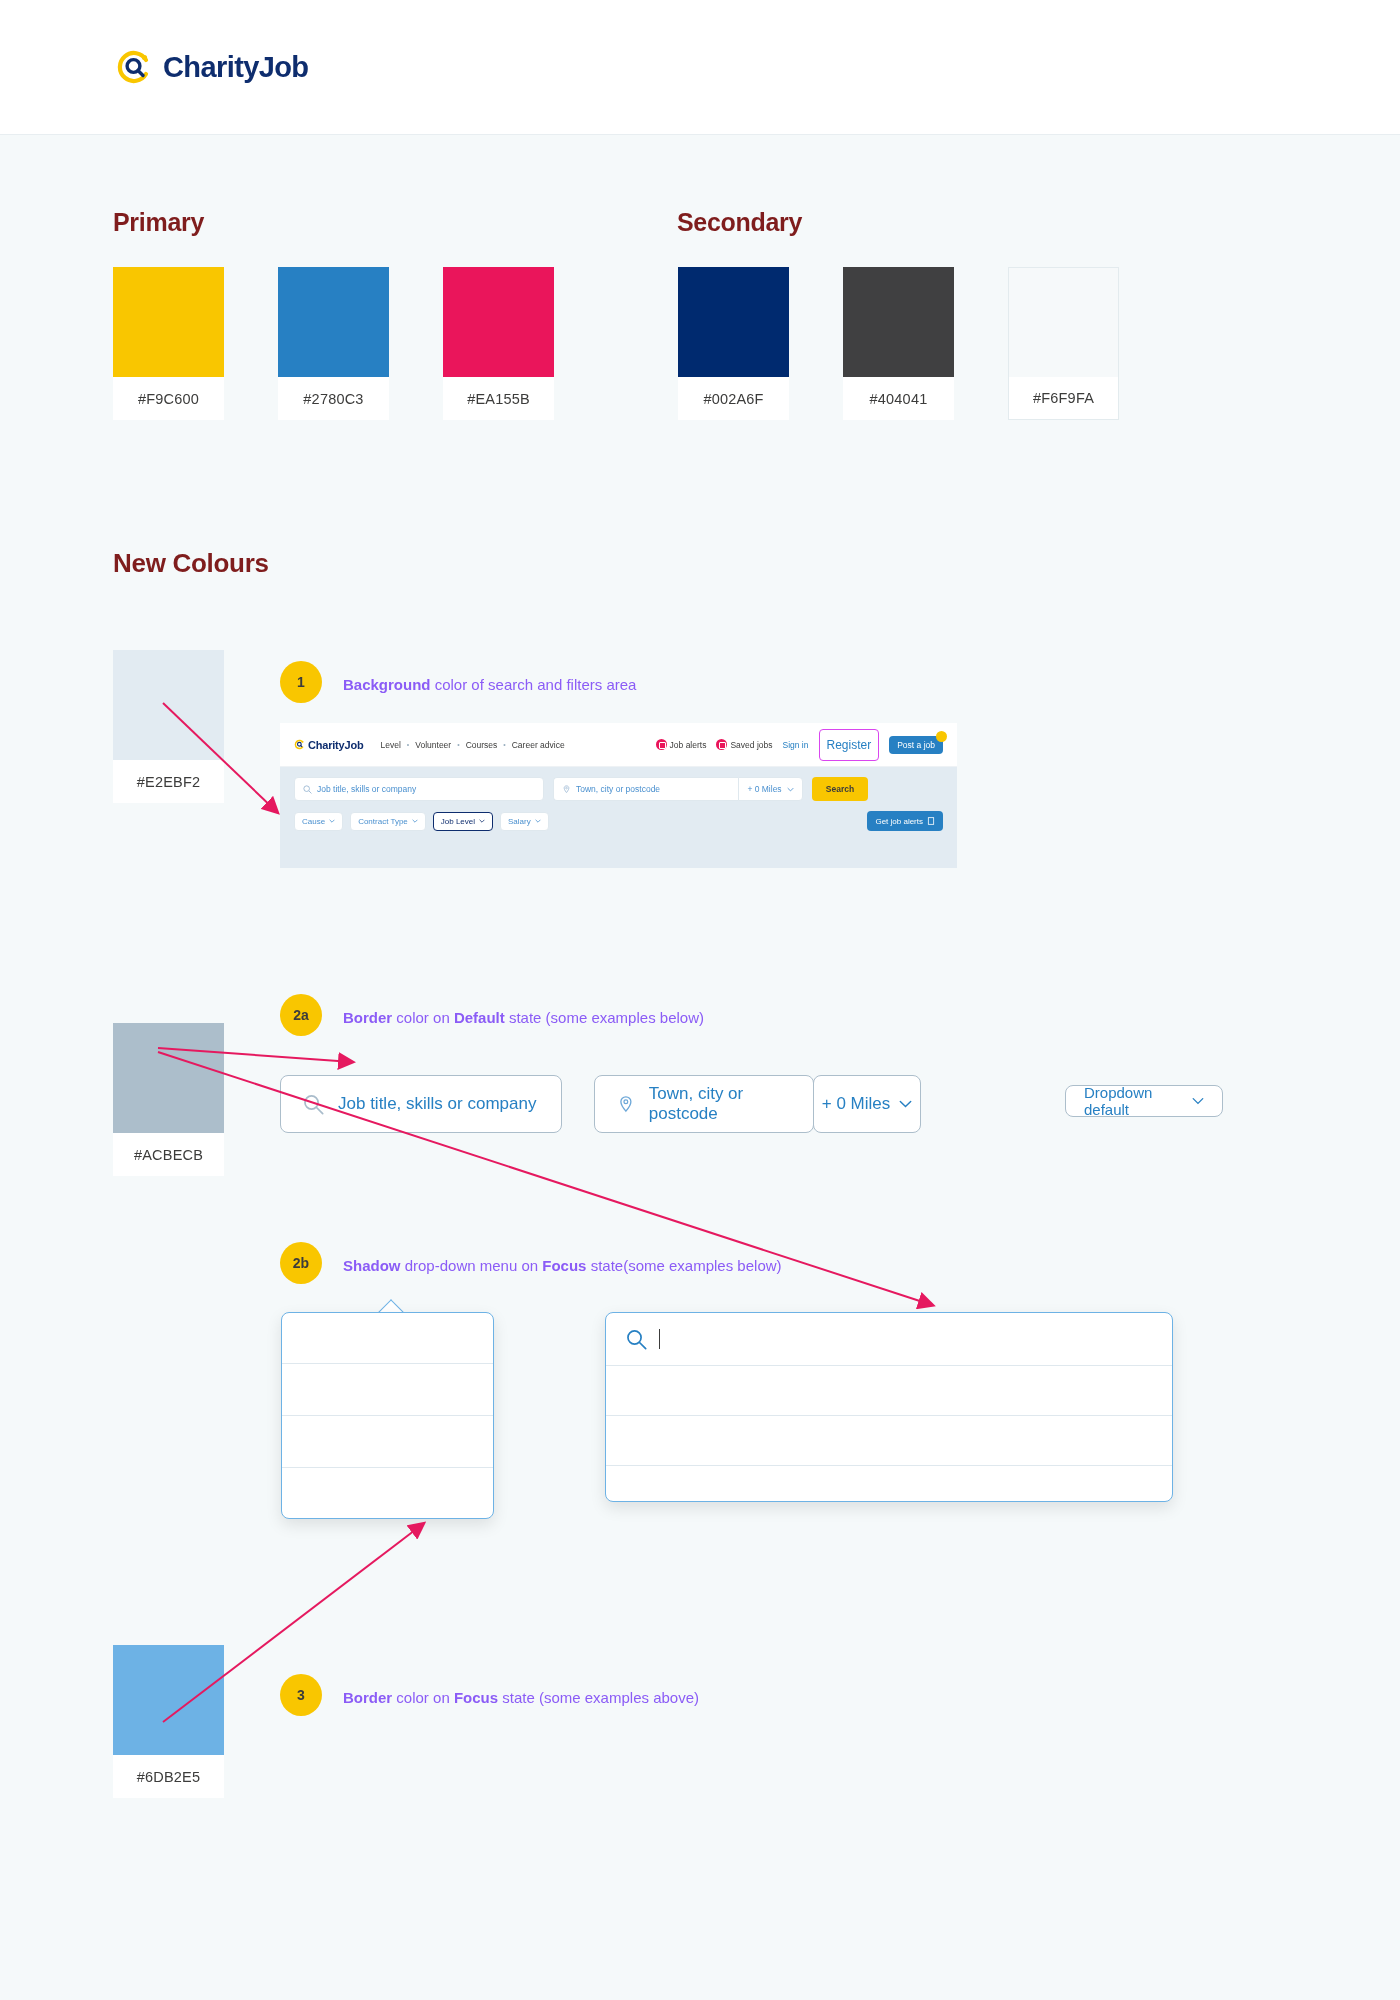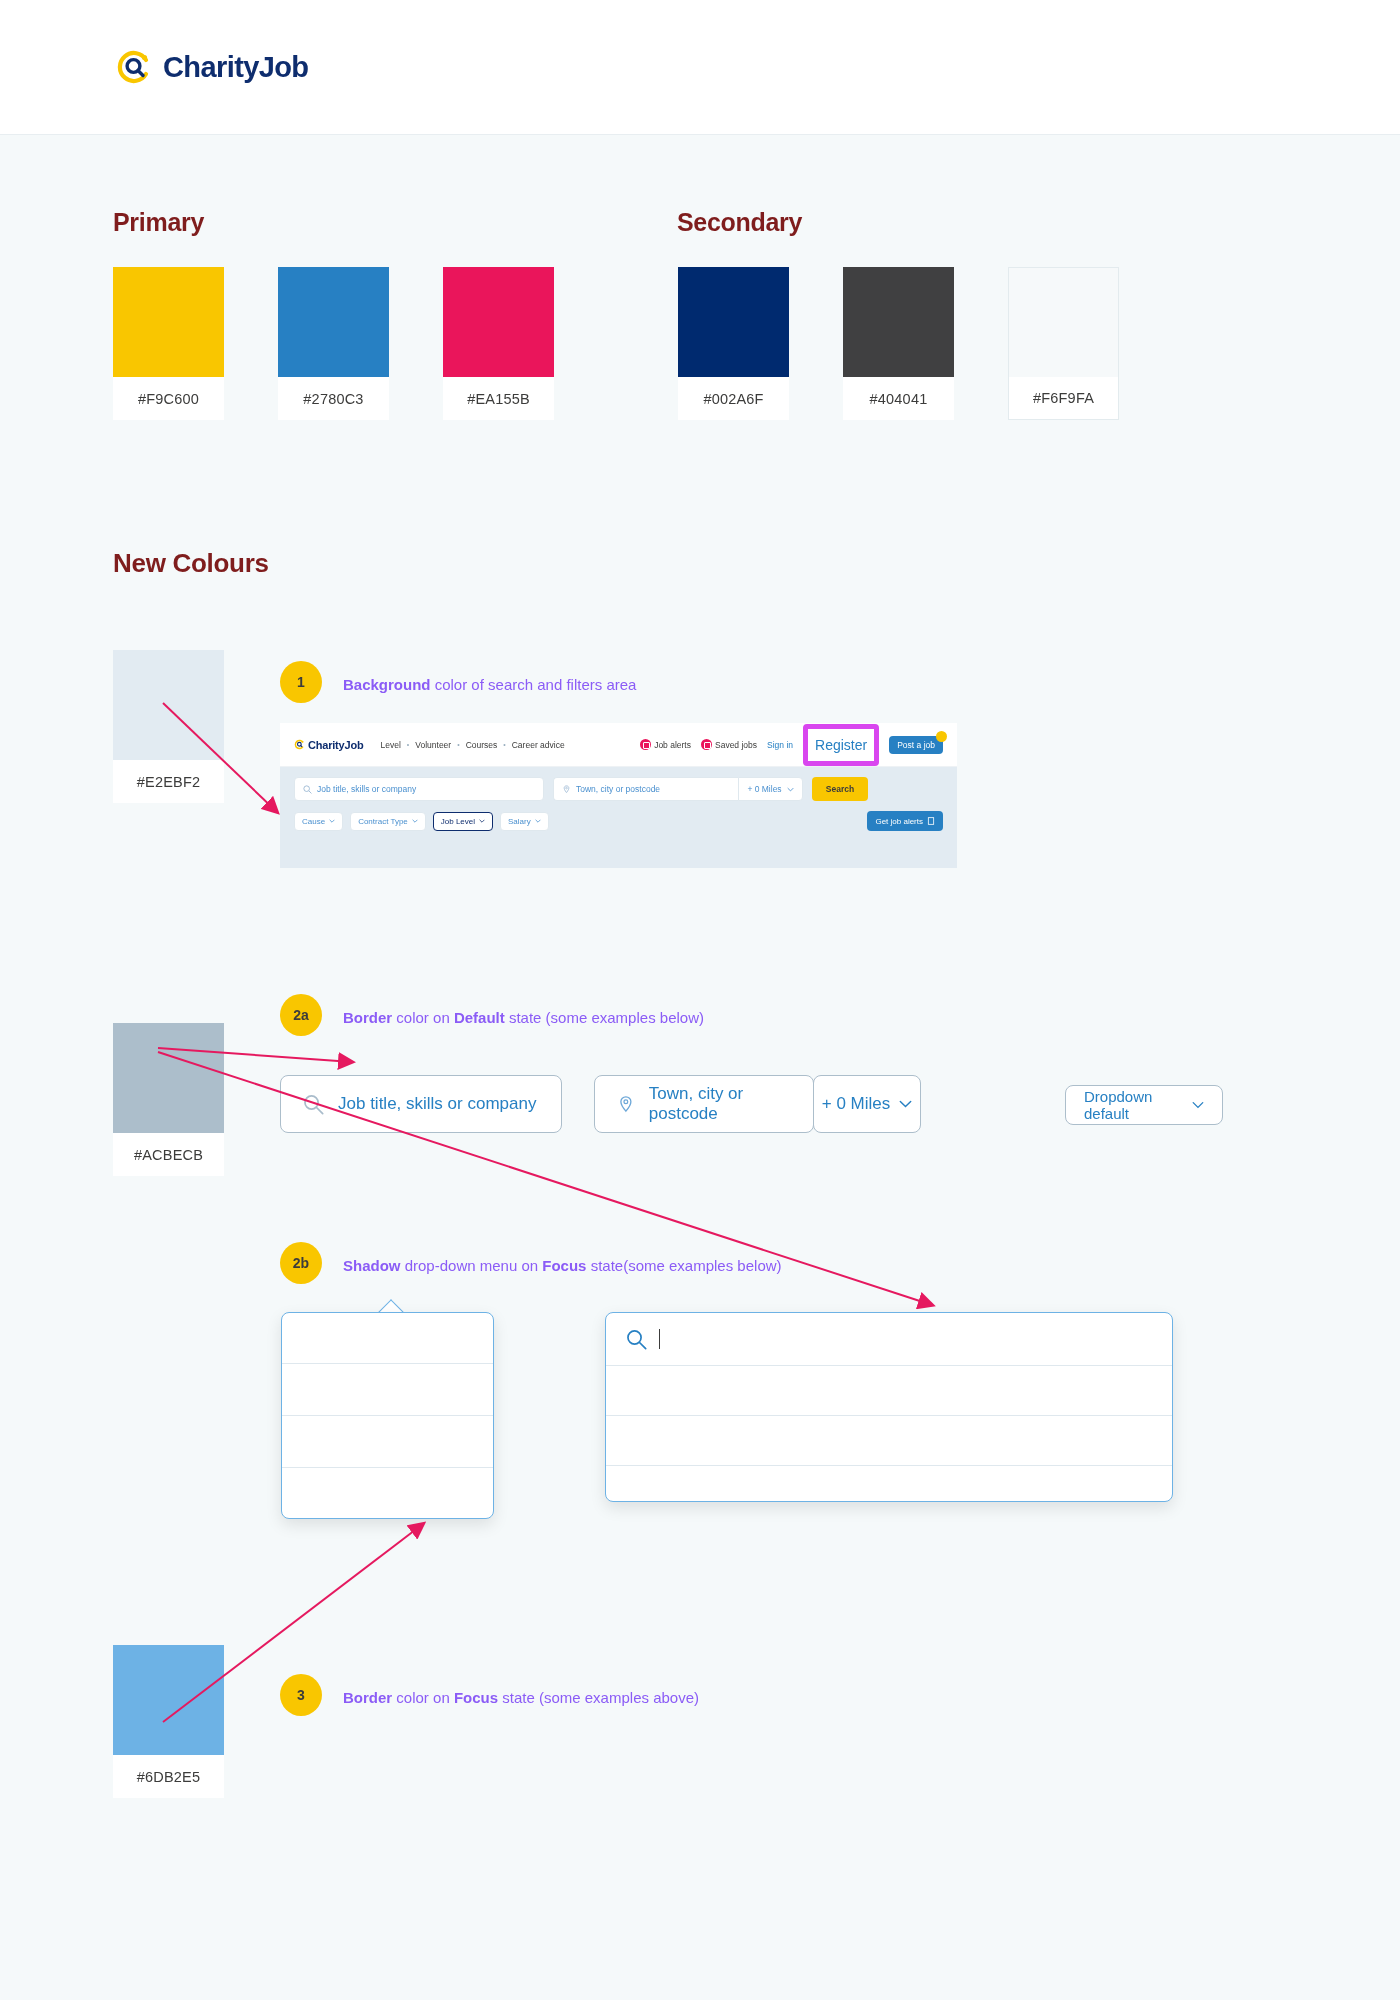--- a/index.html
+++ b/index.html
@@ -76,22 +76,22 @@
   .shot-links .dot{ color:#9bb0c0; font-size:7px;}
   .shot-right{ margin-left:auto; display:flex; align-items:center; gap:10px; }
   .pill-ico{ width:11px; height:11px; border-radius:50%; background:#ea155b; display:inline-block; position:relative;}
   .pill-ico:after{
      content:""; position:absolute; left:3px; top:3px; width:5px; height:5px;
      border:1px solid #fff; border-radius:1px;
   }
   .ico-row{ display:flex; align-items:center; gap:3px;}
   .link-signin{ color:#2780c3; }
   .btn-register{
-    border:5px solid #d946ef; color:#2780c3; border-radius:4px;
-    padding:8px 7px; font-size:14px;
+    border:1px solid #d946ef; color:#2780c3; border-radius:4px;
+    padding:8px 7px; font-size:12px;
   }
   .btn-post{
     background:#2780c3; color:#fff; border-radius:4px;
     padding:4px 8px; font-size:8.5px; position:relative;
   }
   .btn-post .nub{
     position:absolute; right:-4px; top:-5px; width:11px; height:11px;
     border-radius:50%; background:#f9c600;
   }
   .shot-search{ display:flex; align-items:center; gap:9px; padding:10px 14px 6px 14px; }
@@ -344,21 +344,21 @@
 </div>
 <div class="ex-split" style="left:813px; top:1075px; width:108px; height:58px;">
   <div class="right">
     <span>+ 0 Miles</span>
     <svg width="13" height="8" viewBox="0 0 10 6">
         <path d="M1 1l4 4 4-4" fill="none" stroke="#2780c3" stroke-width="1.1" stroke-linecap="round"></path>
       </svg>
   </div>
 </div>
 
-<div class="ex-dd" style="left:1065px; top:1085px; width:158px; height:40px;">
+<div class="ex-dd" style="left:1065px; top:1085px; width:158px; height:32px;">
   <span>Dropdown default</span>
   <svg width="13" height="8" viewBox="0 0 10 6">
       <path d="M1 1l4 4 4-4" fill="none" stroke="#2780c3" stroke-width="1.1" stroke-linecap="round"></path>
     </svg>
 </div>
 
 <div class="badge" style="left:280px; top:1242px;">2b</div>
 <div class="caption" style="left:343px; top:1257px;">
   <b>Shadow</b><span> drop-down menu on </span><b>Focus</b><span> state(some examples below)</span>
 </div>

